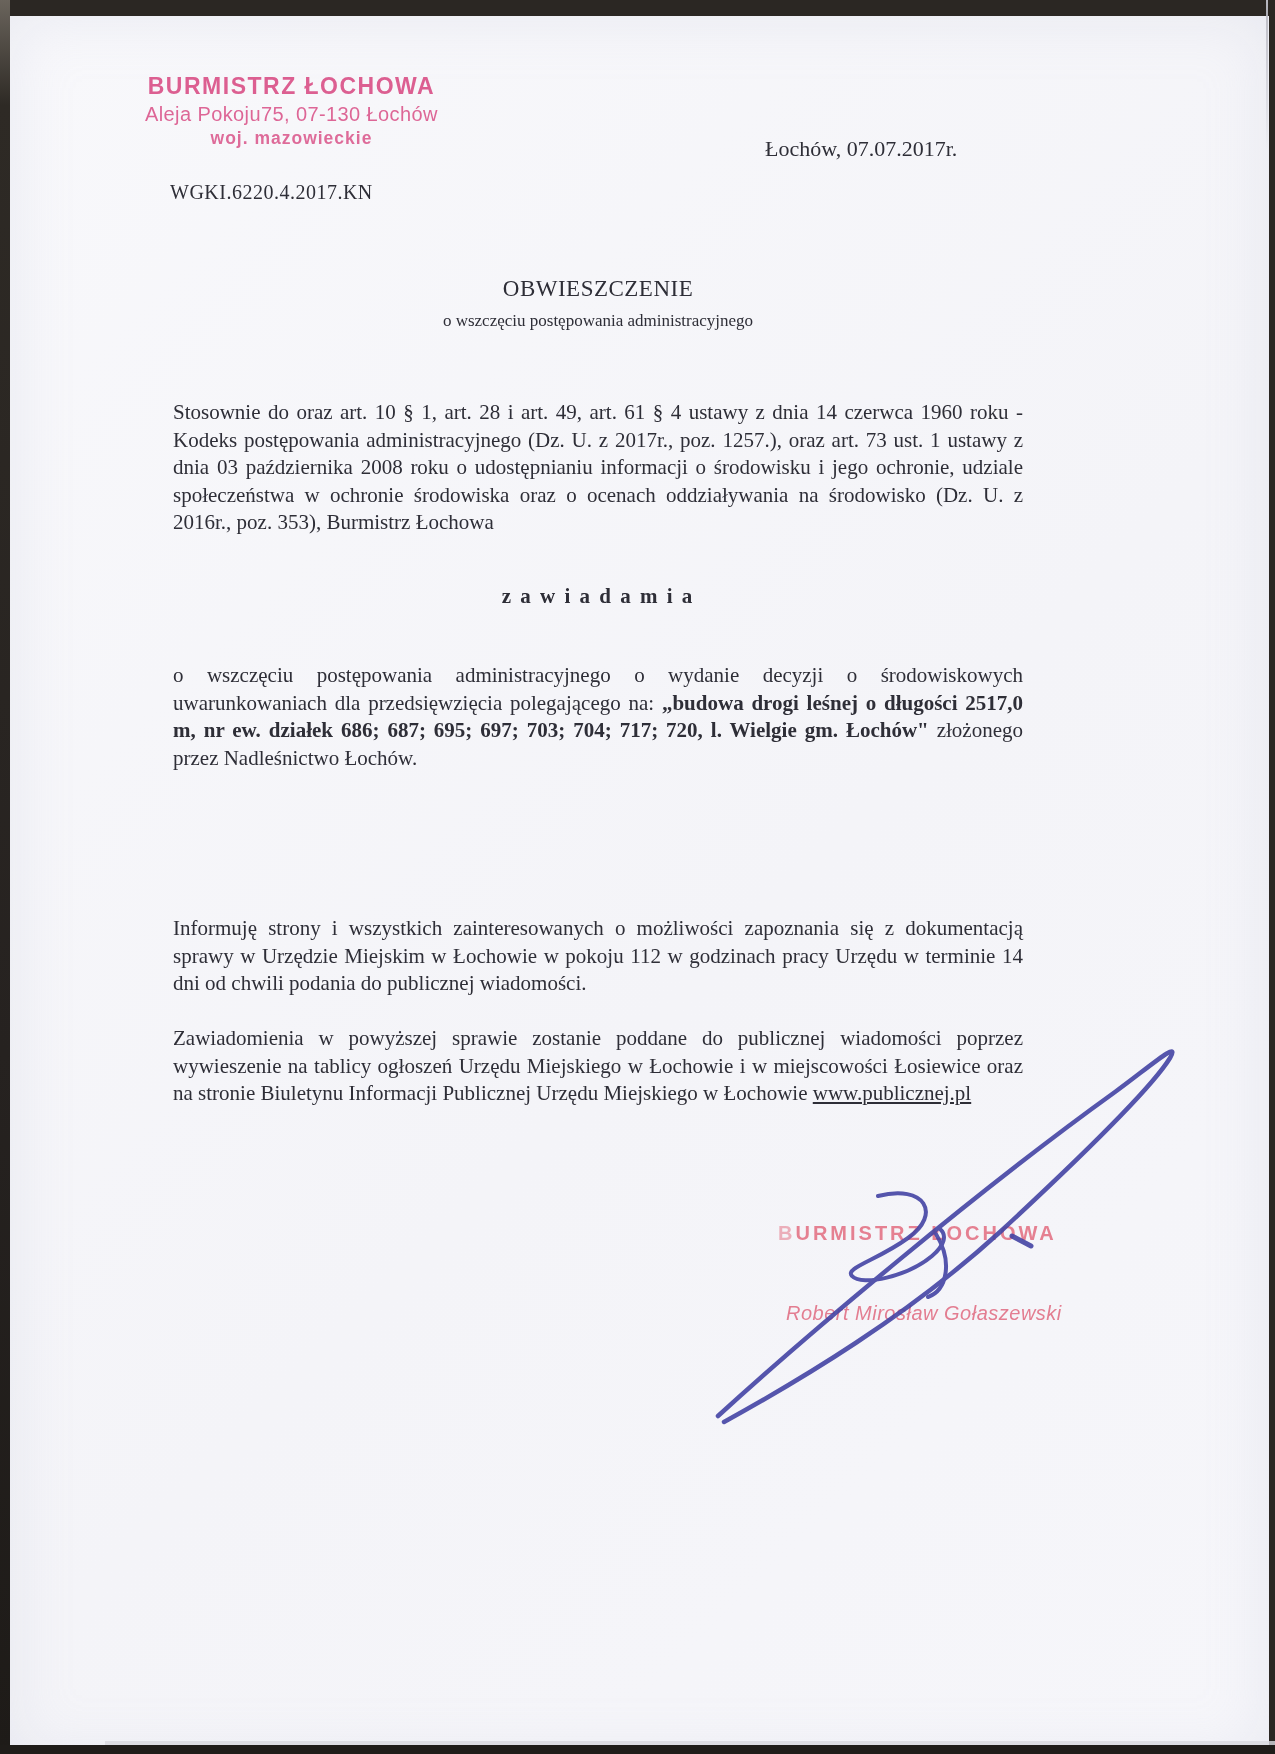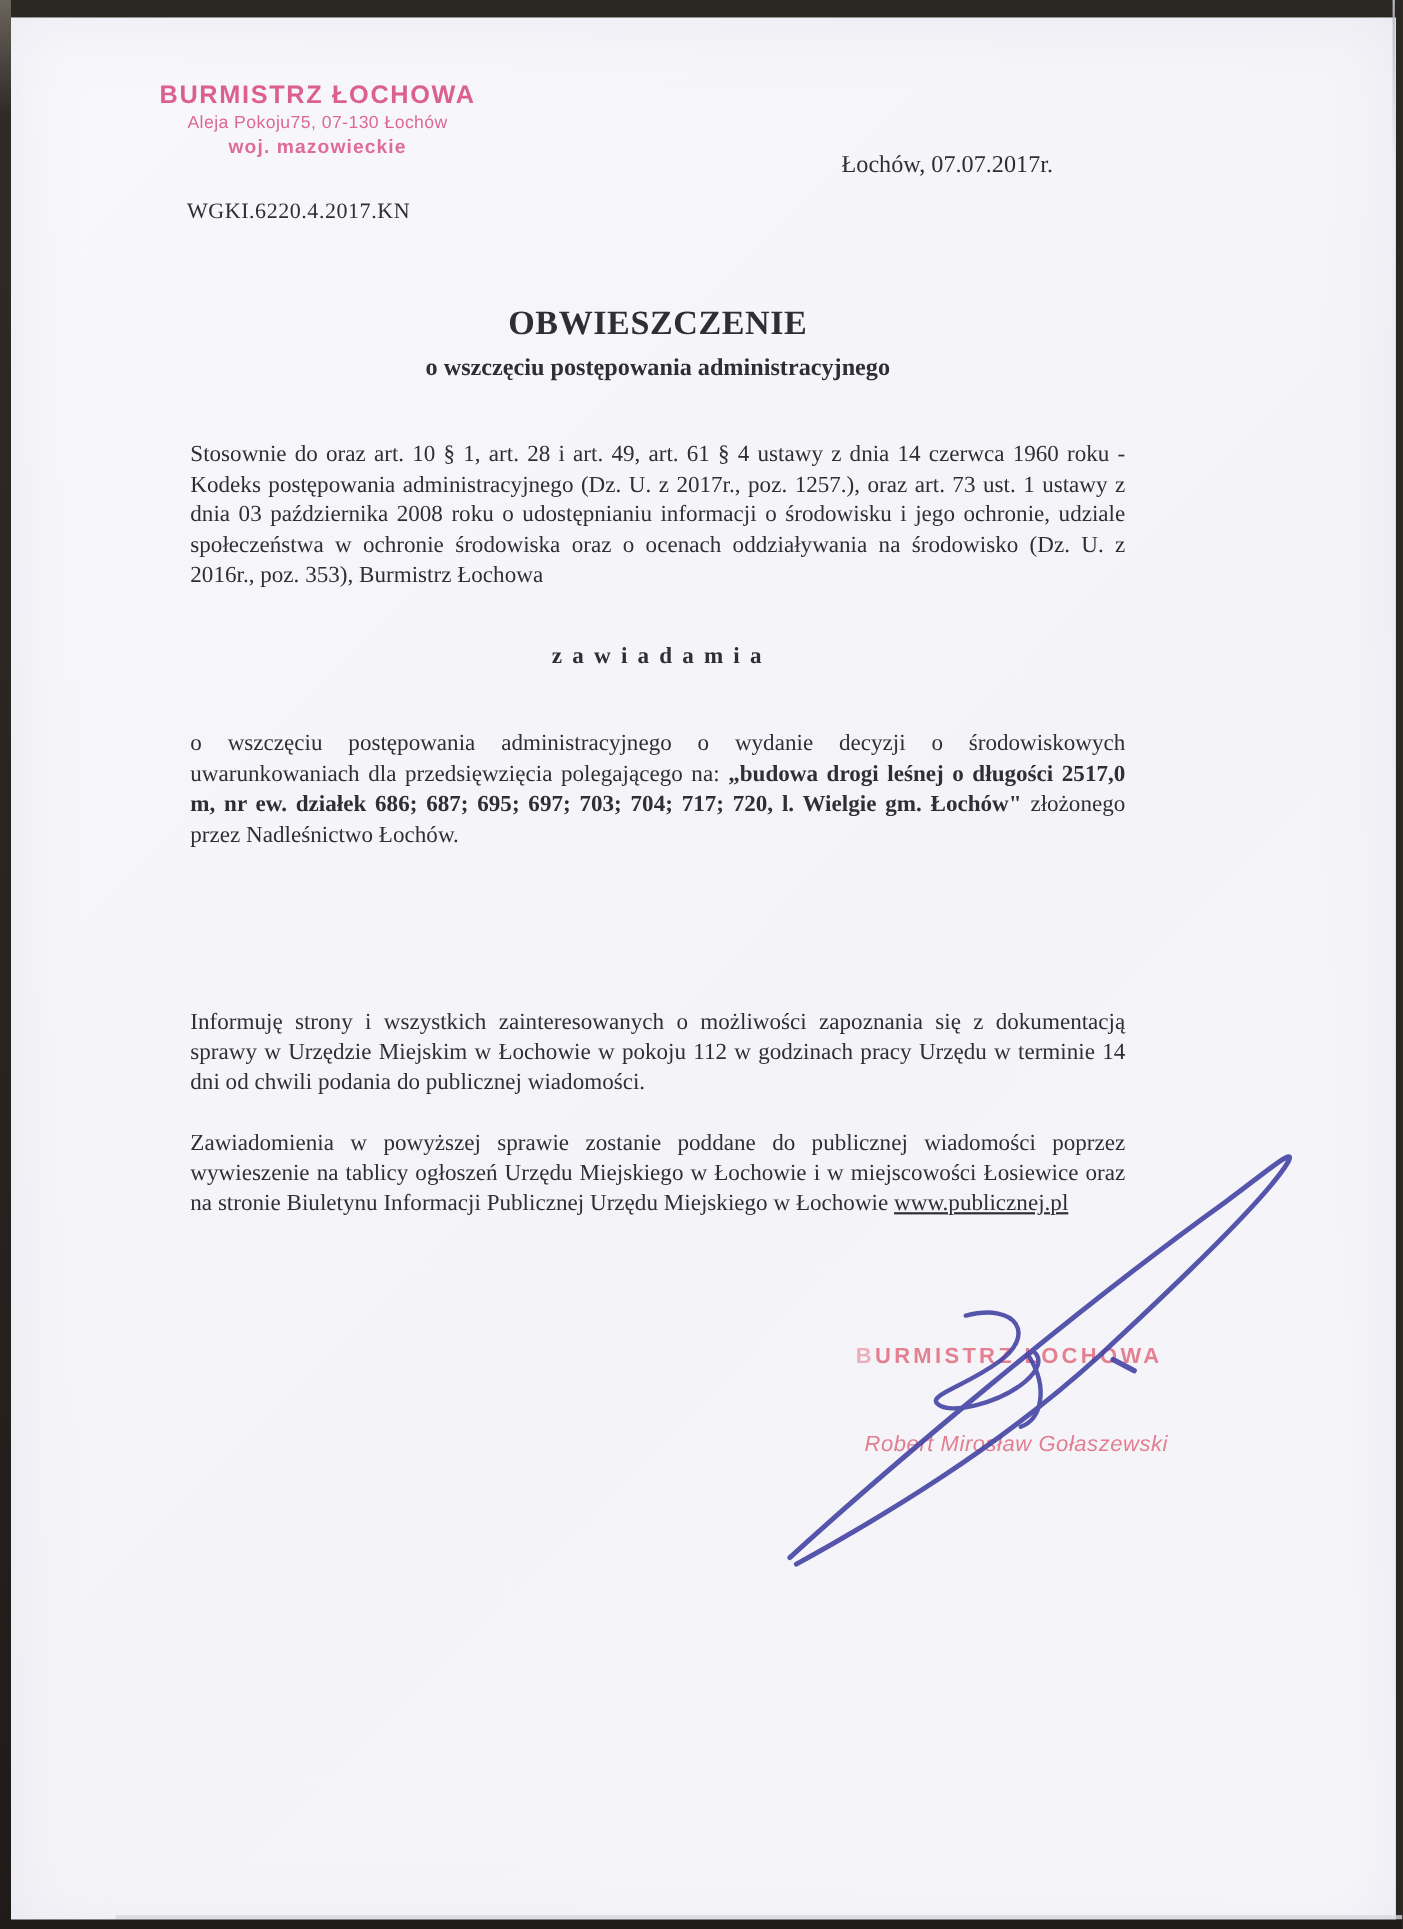--- a/index.html
+++ b/index.html
@@ -53,21 +53,21 @@
     font-family: "Liberation Sans", sans-serif;
     text-align: center;
   }
   .letterhead .org {
     font-size: 23px;
     font-weight: 600;
     letter-spacing: 1.5px;
     opacity: .92;
   }
   .letterhead .addr {
-    font-size: 16px;
+    font-size: 20px;
     margin-top: 3px;
     letter-spacing: .4px;
     opacity: .88;
   }
   .letterhead .region {
     font-size: 17.5px;
     margin-top: 2px;
     letter-spacing: 1px;
     font-weight: 600;
     opacity: .85;
@@ -81,24 +81,24 @@
     position: absolute; left: 160px; top: 165px;
     font-size: 20px; letter-spacing: .5px; color: #2e2e37;
   }
 
   .text-col {
     position: absolute; left: 163px; width: 850px;
     color: #2e2e37;
   }
   .title-block { top: 260px; text-align: center; }
   .title-main {
-    font-size: 31px; font-weight: bold; letter-spacing: .5px; margin: 0;
+    font-size: 23px; font-weight: normal; letter-spacing: .5px; margin: 0;
   }
   .title-sub {
-    font-size: 22px; font-weight: bold; margin: 9px 0 0 0;
+    font-size: 17px; font-weight: normal; margin: 9px 0 0 0;
   }
 
   .para {
     font-size: 21px;
     line-height: 27.5px;
     text-align: justify;
   }
   .p1 { top: 362px; }
   .announce {
     top: 568px; text-align: center; font-weight: bold;

